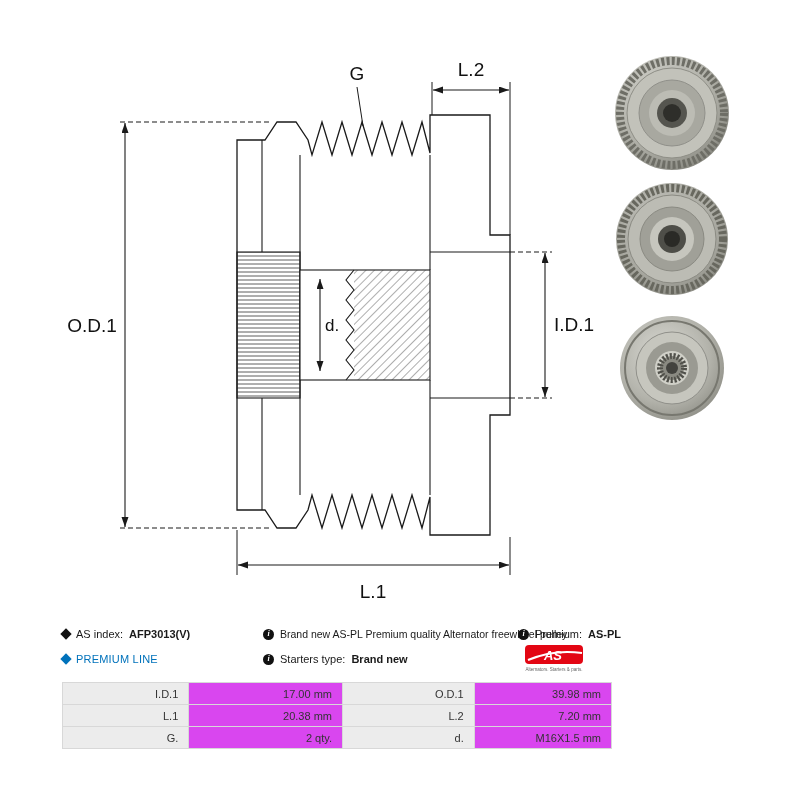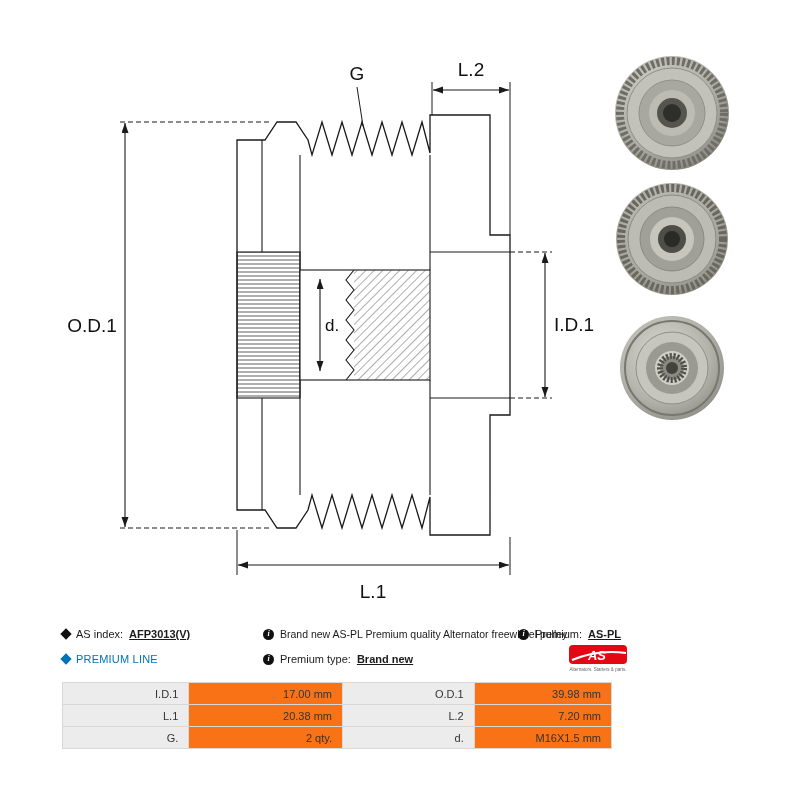--- a/index.html
+++ b/index.html
@@ -20,39 +20,39 @@
   .photo2{left:607px;top:177px;}
   .photo3{left:607px;top:303px;}
 
   
   .inforow{position:absolute;height:16px;display:flex;align-items:center;gap:6px;font-size:11px;white-space:nowrap;}
   .r1l{left:62px;top:626px;}
   .r1m{left:263px;top:626px;font-size:10.5px;}
   .r1r{left:518px;top:626px;}
   .r2l{left:62px;top:651px;}
   .r2m{left:263px;top:651px;}
-  .logo-wrap{position:absolute;left:568px;top:644px;}
+  .logo-wrap{position:absolute;left:524px;top:644px;}
   .diamond{width:8px;height:8px;background:#111;transform:rotate(45deg);display:inline-block;flex:0 0 auto;}
   .diamond.blue{background:var(--premium-blue,#0072bb);}
   .i-icon{
     width:11px;height:11px;border-radius:50%;background:#111;color:#fff;
     font-family:"Liberation Serif",serif;font-style:italic;font-weight:bold;font-size:8px;
     display:inline-flex;align-items:center;justify-content:center;flex:0 0 auto;line-height:1;
   }
   .premium-text{color:var(--premium-blue,#0072bb);font-weight:normal;letter-spacing:.2px;}
-  b{font-weight:bold;text-decoration:underline;}
+  b{font-weight:bold;}
 
   
   .specs{position:absolute;left:62px;top:682px;width:550px;border-collapse:collapse;table-layout:fixed;}
   .specs td{
     border:1px solid #d8d8d8;font-size:11px;color:#333;
     text-align:right;padding:4px 10px;height:13px;
   }
   .specs td.k{background:#ececec;}
-  .specs td.v{background:#f97316;}
+  .specs td.v{background:#d946ef;}
 </style>
 </head>
 <body>
 
 <div class="page">
 
   <svg class="drawing" width="590" height="600" viewBox="0 0 590 600">
     <defs>
       <marker id="arr" markerUnits="userSpaceOnUse" markerWidth="11" markerHeight="8" refX="10" refY="3.5" orient="auto-start-reverse">
         <path d="M0,0 L10,3.5 L0,7 Z" fill="#1a1a1a"></path>
@@ -208,21 +208,21 @@
     <b>AS-PL</b>
   </div>
 
   <div class="inforow r2l">
     <span class="diamond blue"></span>
     <span class="premium-text">PREMIUM LINE</span>
   </div>
 
   <div class="inforow r2m">
     <span class="i-icon">i</span>
-    <span>Premium type:</span>
+    <span>Starters type:</span>
     <b>Brand new</b>
   </div>
 
   <div class="logo-wrap">
     <svg width="62" height="30" viewBox="0 0 62 30">
       <rect x="1" y="1" width="58" height="19" rx="4" fill="#e30613"></rect>
       <path d="M4 16 Q 30 5 58 9" stroke="#ffffff" stroke-width="2" fill="none"></path>
       <text x="29" y="16" fill="#ffffff" font-size="13" font-weight="bold" font-style="italic" text-anchor="middle">AS</text>
       <text x="30" y="27" fill="#666" font-size="4.5" text-anchor="middle">Alternators. Starters &amp; parts.</text>
     </svg>

